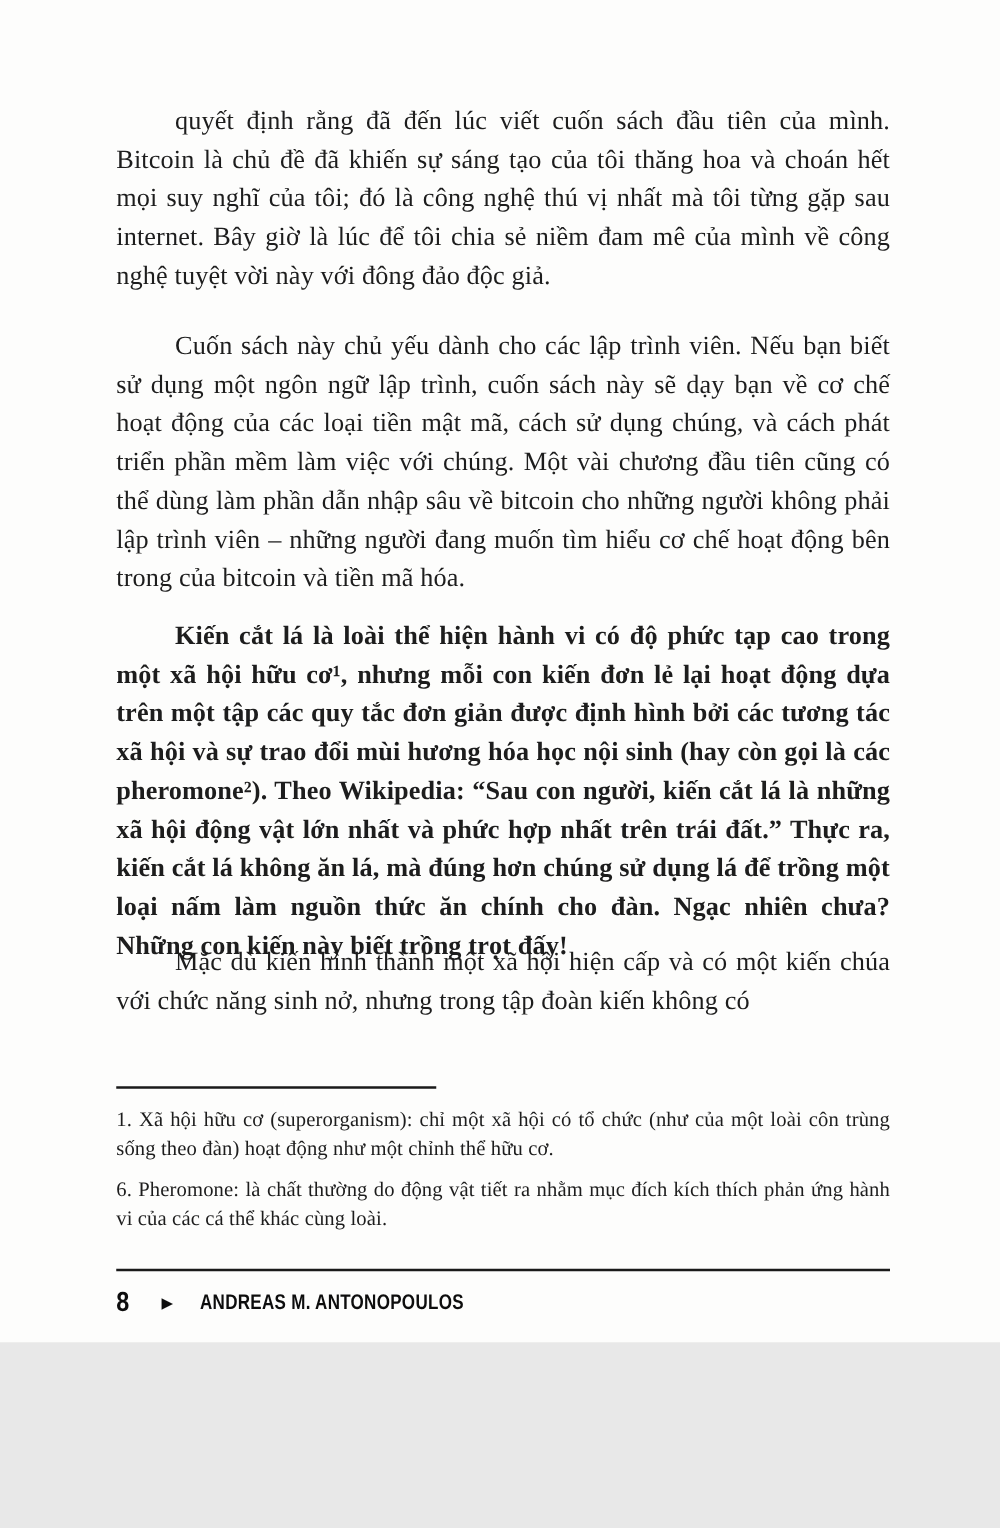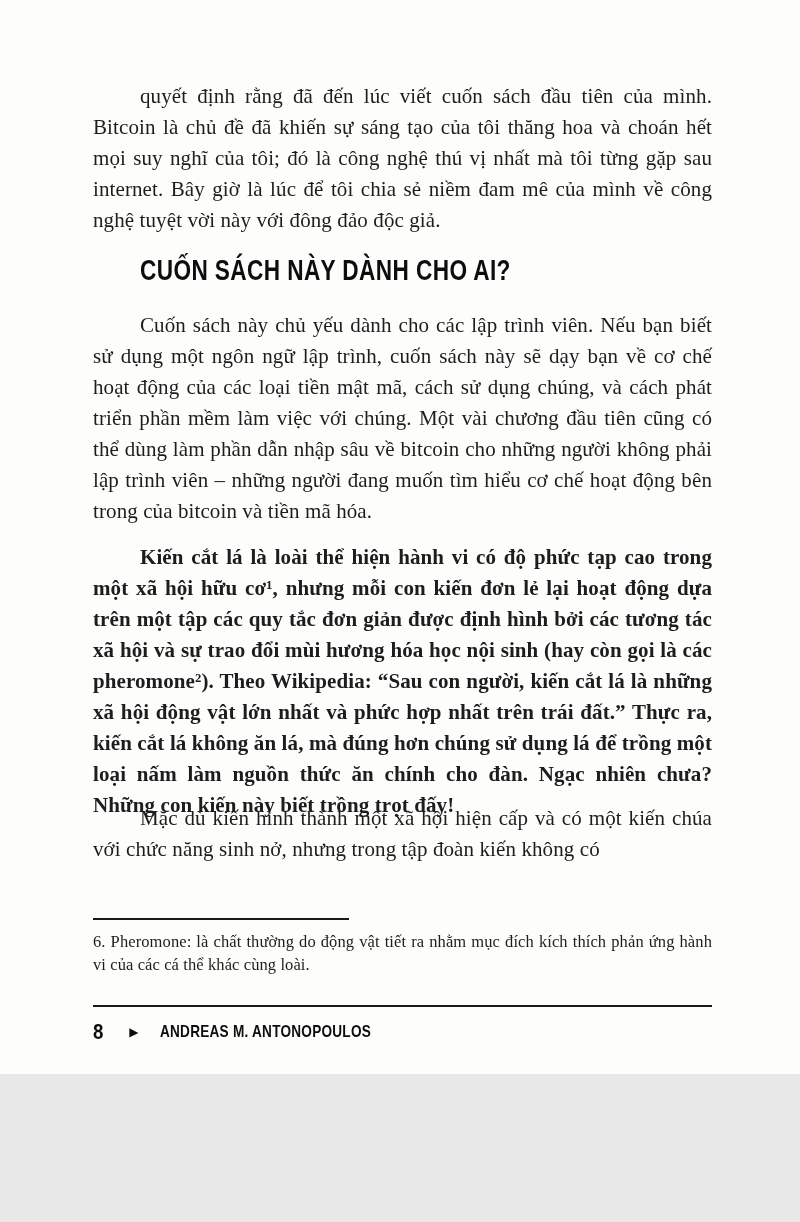--- a/index.html
+++ b/index.html
@@ -108,31 +108,31 @@
   }
 </style>
 </head>
 <body>
 
 <div class="page">
   <div class="content">
 
     <p class="body-par" id="par-1">quyết định rằng đã đến lúc viết cuốn sách đầu tiên của mình. Bitcoin là chủ đề đã khiến sự sáng tạo của tôi thăng hoa và choán hết mọi suy nghĩ của tôi; đó là công nghệ thú vị nhất mà tôi từng gặp sau internet. Bây giờ là lúc để tôi chia sẻ niềm đam mê của mình về công nghệ tuyệt vời này với đông đảo độc giả.</p>
 
-    <h2 class="section-heading" id="heading-1"><span class="condense">CUỐN SÁCH NÀY DÀNH CHO AI?</span></h2>
 
     <p class="body-par" id="par-2">Cuốn sách này chủ yếu dành cho các lập trình viên. Nếu bạn biết sử dụng một ngôn ngữ lập trình, cuốn sách này sẽ dạy bạn về cơ chế hoạt động của các loại tiền mật mã, cách sử dụng chúng, và cách phát triển phần mềm làm việc với chúng. Một vài chương đầu tiên cũng có thể dùng làm phần dẫn nhập sâu về bitcoin cho những người không phải lập trình viên – những người đang muốn tìm hiểu cơ chế hoạt động bên trong của bitcoin và tiền mã hóa.</p>
 
 
     <p class="body-par" id="par-3">Kiến cắt lá là loài thể hiện hành vi có độ phức tạp cao trong một xã hội hữu cơ¹, nhưng mỗi con kiến đơn lẻ lại hoạt động dựa trên một tập các quy tắc đơn giản được định hình bởi các tương tác xã hội và sự trao đổi mùi hương hóa học nội sinh (hay còn gọi là các pheromone²). Theo Wikipedia: “Sau con người, kiến cắt lá là những xã hội động vật lớn nhất và phức hợp nhất trên trái đất.” Thực ra, kiến cắt lá không ăn lá, mà đúng hơn chúng sử dụng lá để trồng một loại nấm làm nguồn thức ăn chính cho đàn. Ngạc nhiên chưa? Những con kiến này biết trồng trọt đấy!</p>
 
     <p class="body-par" id="par-4">Mặc dù kiến hình thành một xã hội hiện cấp và có một kiến chúa với chức năng sinh nở, nhưng trong tập đoàn kiến không có</p>
 
     <div class="footnote-rule"></div>
 
+    <p class="footnote" id="footnote-1">1. Xã hội hữu cơ (superorganism): chỉ một xã hội có tổ chức (như của một loài côn trùng sống theo đàn) hoạt động như một chỉnh thể hữu cơ.</p>
 
     <p class="footnote" id="footnote-2">6. Pheromone: là chất thường do động vật tiết ra nhằm mục đích kích thích phản ứng hành vi của các cá thể khác cùng loài.</p>
 
     <div class="footer-rule"></div>
 
     <div class="footer-row">
       <span class="page-number">8</span>
       <span class="footer-marker">▶</span>
       <span class="running-author"><span class="condense">ANDREAS M. ANTONOPOULOS</span></span>
     </div>

